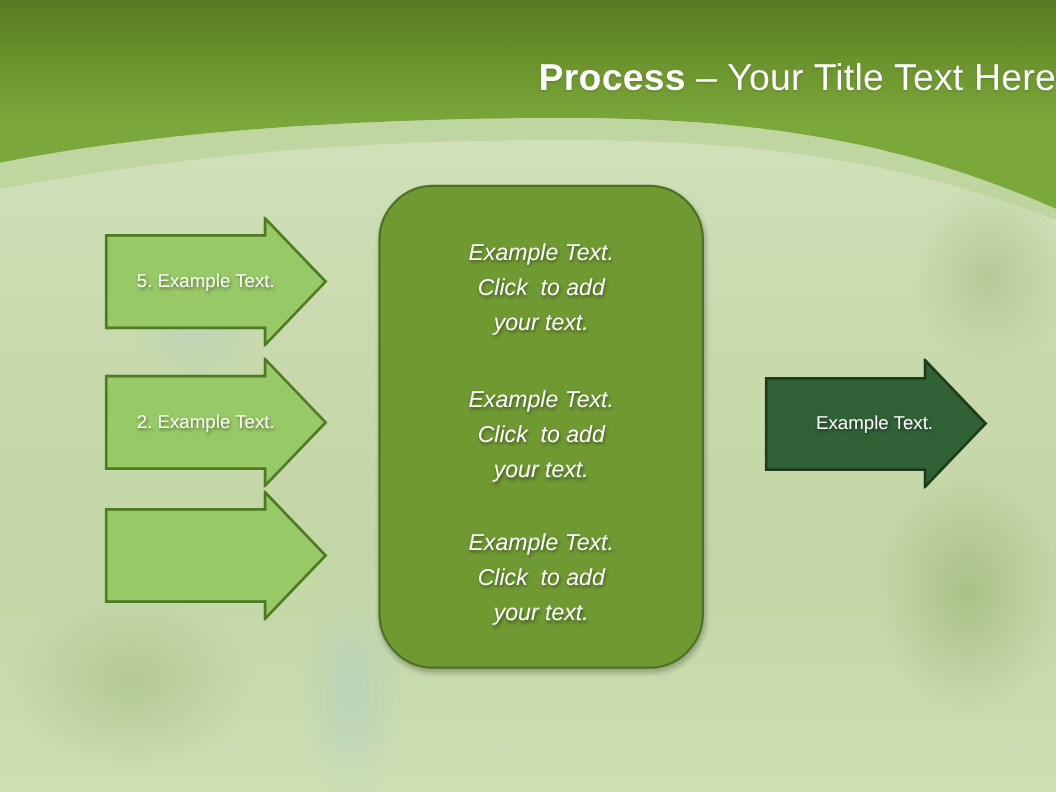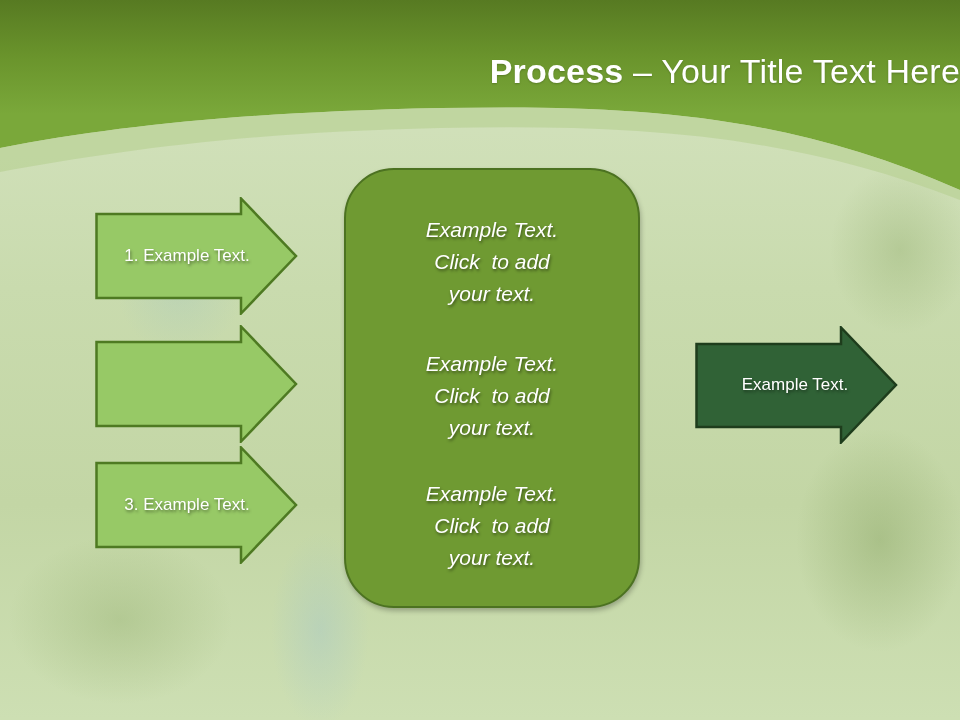--- a/index.html
+++ b/index.html
@@ -76,34 +76,34 @@
   </svg>
 
   <div class="title">
     <span class="bold">Process</span><span class="normal"> – Your Title Text Here</span>
   </div>
 
   <div class="arrow" style="left:95px; top:197px;">
     <svg width="204" height="118" viewBox="0 0 204 118">
       <polygon points="1.5,17 146,17 146,1.5 201,59 146,116.5 146,101 1.5,101" fill="#97c966" stroke="#4e7a22" stroke-width="2.5"></polygon>
     </svg>
-    <div class="label">1. Example Text.</div>
+    <div class="label">5. Example Text.</div>
   </div>
 
   <div class="arrow" style="left:95px; top:325px;">
     <svg width="204" height="118" viewBox="0 0 204 118">
       <polygon points="1.5,17 146,17 146,1.5 201,59 146,116.5 146,101 1.5,101" fill="#97c966" stroke="#4e7a22" stroke-width="2.5"></polygon>
     </svg>
+    <div class="label">2. Example Text.</div>
   </div>
 
   <div class="arrow" style="left:95px; top:446px;">
     <svg width="204" height="118" viewBox="0 0 204 118">
       <polygon points="1.5,17 146,17 146,1.5 201,59 146,116.5 146,101 1.5,101" fill="#97c966" stroke="#4e7a22" stroke-width="2.5"></polygon>
     </svg>
-    <div class="label">3. Example Text.</div>
   </div>
 
   <div class="center-box">
     <div class="center-item" style="top:44px;">
       <span>Example Text.</span>
       <span style="white-space:pre;">Click  to add</span>
       <span>your text.</span>
     </div>
     <div class="center-item" style="top:178px;">
       <span>Example Text.</span>

